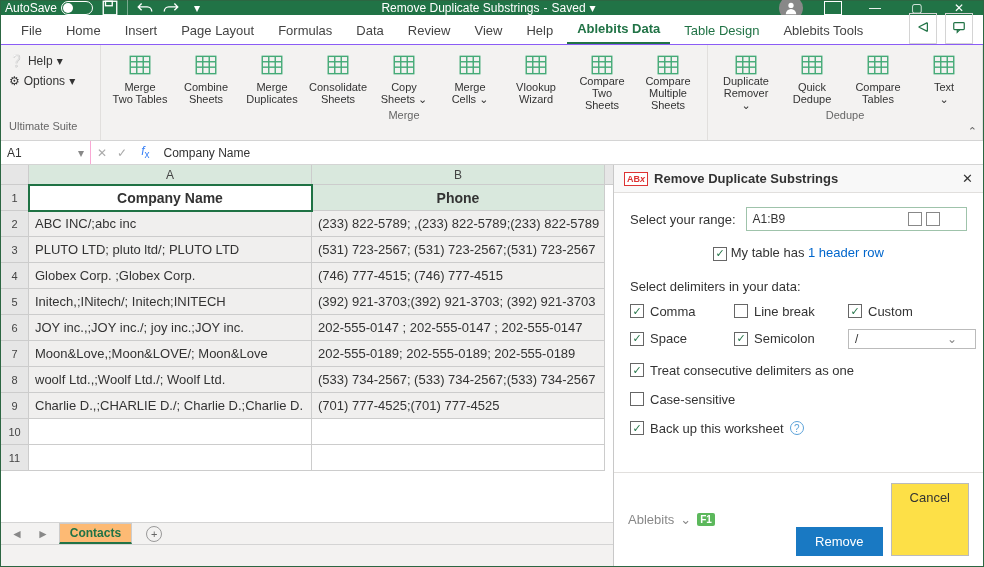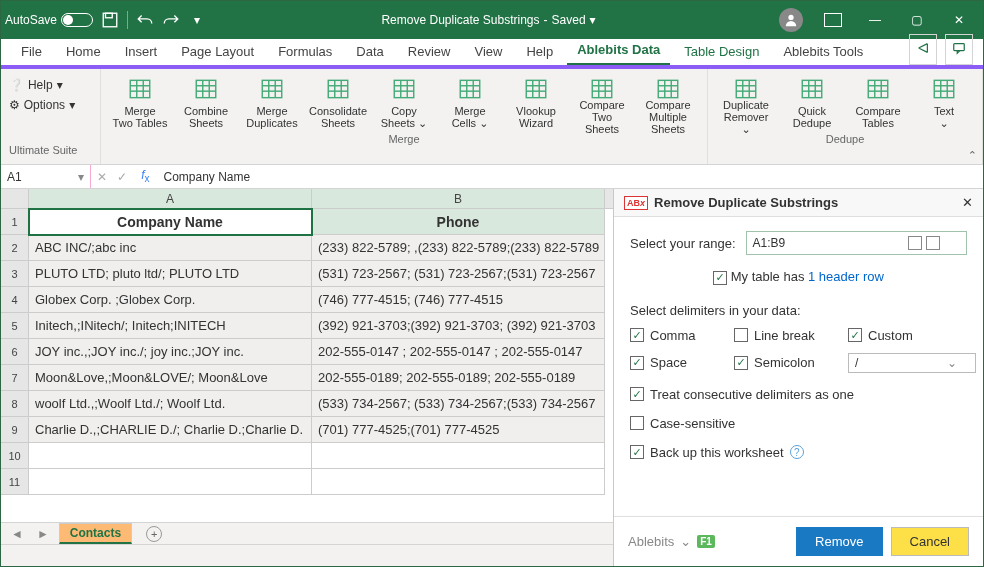--- a/index.html
+++ b/index.html
@@ -1,34 +1,34 @@
 <!DOCTYPE html>
 <html><head>
 <meta charset="utf-8">
 <style>
   * { box-sizing: border-box; font-family: "Segoe UI", Arial, sans-serif; }
   body { margin: 0; width: 984px; height: 567px; background: #fff; overflow: hidden; font-size: 13px; color: #333; }
   .window { width: 984px; height: 567px; display: flex; flex-direction: column; border: 1px solid #2c6642; }
 
   
-  .titlebar { height: 38px; background: #217346; color: #fff; display: flex; align-items: center; padding: 4px 4px; font-size: 12px; }
+  .titlebar { height: 14px; background: #217346; color: #fff; display: flex; align-items: center; padding: 4px 4px; font-size: 12px; }
   .titlebar .left { display: flex; align-items: center; gap: 8px; }
   .titlebar .autosave { display: flex; align-items: center; gap: 4px; }
   .toggle { width: 32px; height: 14px; border: 1px solid #fff; border-radius: 7px; position: relative; }
   .toggle::after { content: ""; width: 10px; height: 10px; background: #fff; border-radius: 50%; position: absolute; top: 1px; left: 1px; }
   .tb-icon { width: 18px; height: 18px; display: inline-flex; align-items: center; justify-content: center; color: #fff; }
   .tb-sep { width: 1px; height: 18px; background: rgba(255,255,255,0.4); }
   .titlebar .center { flex: 1; text-align: center; display: flex; justify-content: center; align-items: center; gap: 4px; }
   .titlebar .right { display: flex; align-items: center; gap: 2px; }
   .titlebar .right .winbtn { width: 40px; height: 30px; display: flex; align-items: center; justify-content: center; }
   .user { width: 24px; height: 24px; background: #888; border-radius: 50%; display:flex; align-items:center; justify-content:center; font-size:12px; }
   .box { width:18px; height:14px; border:1px solid #fff; }
 
   
-  .tabs { height: 30px; background: #fff; display: flex; align-items: flex-end; padding: 0 10px; border-bottom: 4px solid #8b5cf6; font-size: 13px; gap: 4px; }
+  .tabs { height: 30px; background: #fff; display: flex; align-items: flex-end; padding: 0 10px; border-bottom: 1px solid #8b5cf6; font-size: 13px; gap: 4px; }
   .tab { padding: 6px 10px; color: #444; cursor: default; }
   .tab.active { color: #217346; border-bottom: 2px solid #217346; font-weight: 600; }
   .tab.green { color: #217346; }
   .tabs .spacer { flex: 1; }
   .tabs .share { width: 28px; text-align:center; color:#217346; padding:6px 2px; border:1px solid #d4d4d4; margin-left:4px; }
 
   
   .ribbon { height: 96px; background: #f3f2f1; border-bottom: 1px solid #d4d4d4; display: flex; position: relative; }
   .rgroup { display:flex; flex-direction:column; align-items:center; padding: 4px 6px 0 6px; border-right: 1px solid #e1dfdd; }
   .rgroup .items { display:flex; align-items:flex-start; gap:2px; }
@@ -86,21 +86,21 @@
   .checkbox-row { display:flex; align-items:center; gap:6px; font-size:13px; }
   .chk { width:14px; height:14px; border:1px solid #666; display:inline-flex;align-items:center;justify-content:center; font-size:11px; color:#217346;}
   .chk.checked::after { content:"✓"; }
   .link { color:#0066cc; }
   .delims { display:grid; grid-template-columns: 100px 110px 140px; row-gap:10px; column-gap:4px; align-items:center;}
   .custom-input { border:1px solid #bbb; padding:2px 18px 2px 6px; font-size:12px; width:128px; display:flex;justify-content:space-between;align-items:center; }
   .pfoot { display:flex; align-items:center; justify-content:space-between; padding:10px 14px; border-top:1px solid #e1dfdd;}
   .brand { display:flex; align-items:center; gap:6px; color:#888; font-size:13px;}
   .f1 { background:#5cb85c; color:#fff; font-size:10px; font-weight:bold; padding:1px 3px; border-radius:2px;}
   .btn { padding:6px 18px; font-size:13px; border:1px solid #bbb; background:#fde047; cursor:default;}
-  .btn.primary { background:#1979c3; color:#fff; border-color:#1979c3; }
+  .btn.primary { background:#1979c3; color:#fff; border-color:#1979c3;margin-top:44px; }
   .helpicon { width:14px;height:14px;border:1px solid #5aa1d8;border-radius:50%;color:#5aa1d8;font-size:10px;display:inline-flex;align-items:center;justify-content:center;}
   .gridwrap { display:flex; flex-direction:column; flex:1; }
 </style>
 </head>
 <body>
 
 <div class="window">
 
   <div class="titlebar">
     <div class="left">

